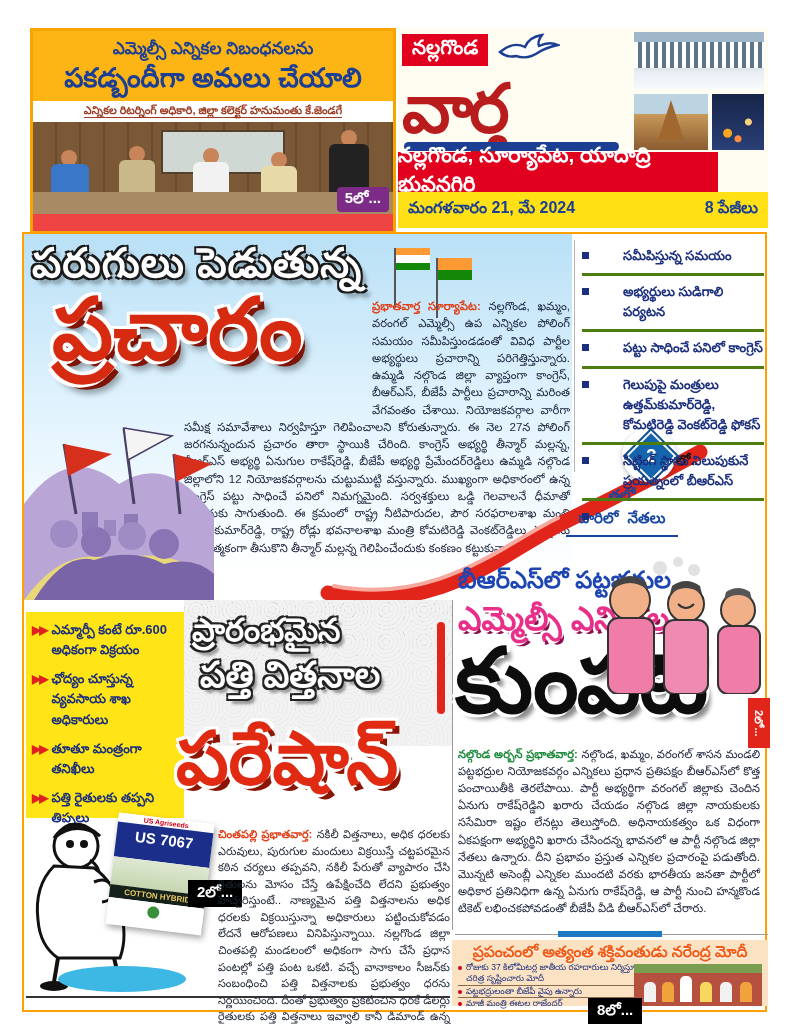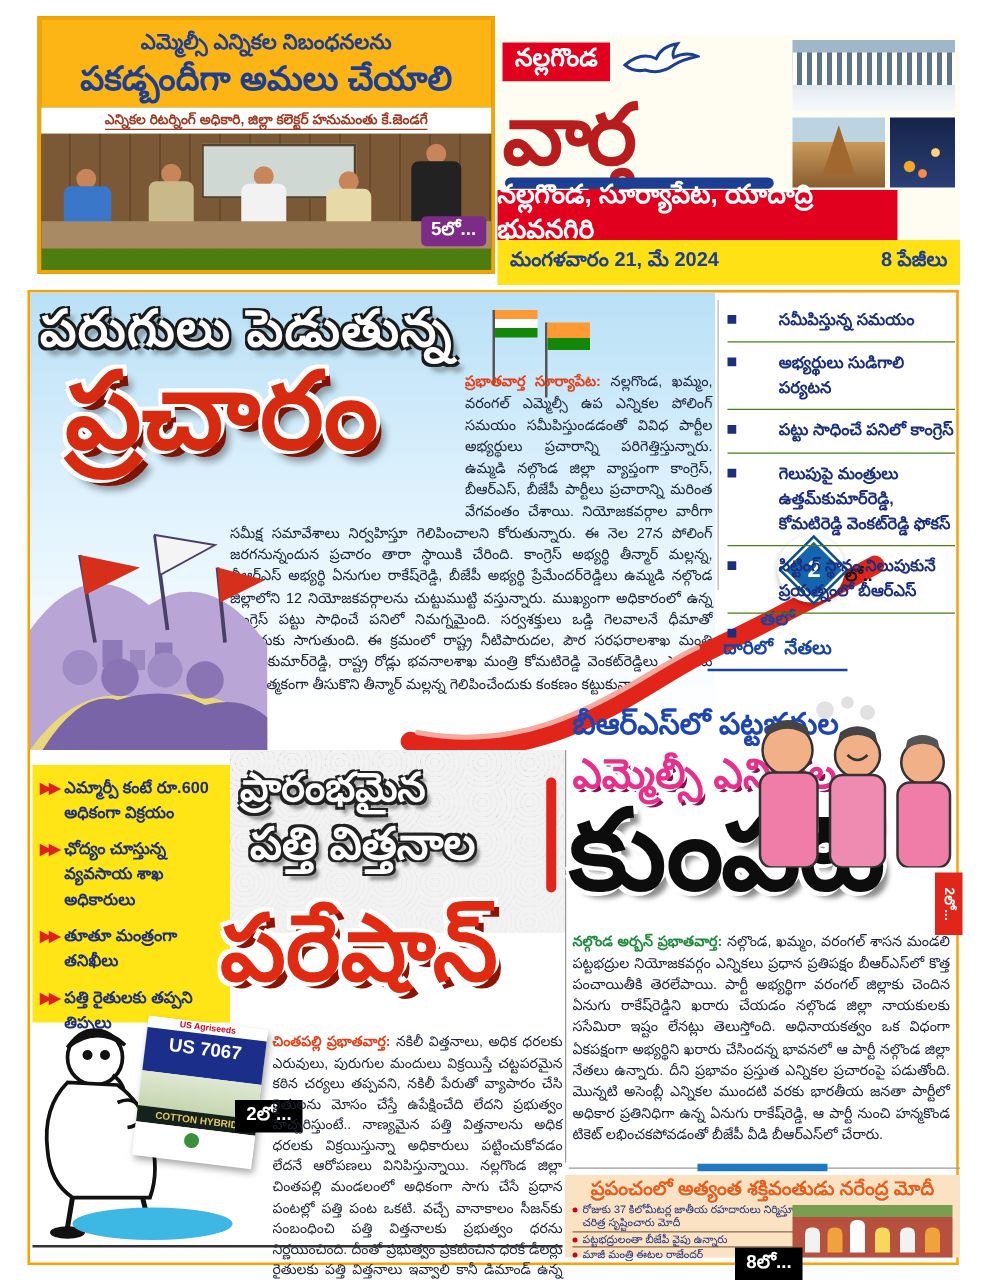--- a/index.html
+++ b/index.html
@@ -1,21 +1,21 @@
 <!DOCTYPE html>
 <html><head>
 <meta charset="utf-8">
 <style>
   html,body{margin:0;padding:0;background:#fff;}
   .page{position:relative;width:787px;height:1024px;background:#fff;overflow:hidden;
         font-family:"Liberation Sans",sans-serif;}
   .abs{position:absolute;}
 
   
-  .tl-box{left:30px;top:13px;width:360px;height:200px;border:3px solid #f7a400;background:#4d7c0f;}
+  .tl-box{left:30px;top:28px;width:360px;height:200px;border:3px solid #f7a400;background:#ef4444;}
   .tl-head{background:#fcb515;text-align:center;padding:5px 6px 7px;}
   .tl-h1{color:#1c3f94;font-weight:bold;font-size:17px;line-height:1.5;}
   .tl-h2{color:#1c3f94;font-weight:bold;font-size:27px;line-height:1.2;}
   .tl-cap{background:#fff;text-align:center;font-size:11px;font-weight:bold;color:#9c3a22;
           padding:3px 2px;}
   .tl-cap span{border-bottom:1px solid #9c3a22;padding-bottom:1px;}
   .tl-photo{position:relative;height:92px;background:
      repeating-linear-gradient(90deg,#7b5836 0 22px,#6a4a2c 22px 24px);overflow:hidden;}
   .screen{position:absolute;left:128px;top:8px;width:120px;height:40px;background:#cfd8d2;border:2px solid #55412e;}
   .person{position:absolute;border-radius:6px 6px 0 0;}
@@ -86,21 +86,21 @@
   .badge-diamond{left:633px;top:438px;width:32px;height:32px;background:#1565ae;border:2px solid #fff;
      outline:2px solid #0d4e8c;transform:rotate(45deg);display:flex;align-items:center;justify-content:center;}
   .badge-diamond span{transform:rotate(-45deg);color:#fff;font-weight:900;font-size:19px;}
   .badge-suffix{left:676px;top:452px;color:#111;font-weight:900;font-size:14px;}
 
   
   .sb-sep{left:574px;top:240px;width:1px;height:232px;background:#b5b5b5;}
   .sidebar{left:582px;top:240px;width:182px;}
   .sb-item{display:flex;gap:7px;color:#1b2f7e;font-weight:bold;font-size:13px;line-height:1.55;
      padding:6px 0 7px;}
-  .sb-item.rule{border-bottom:1px solid #4d7c0f;gap:34px;}
+  .sb-item.rule{border-bottom:3px solid #4d7c0f;gap:34px;}
   .sq{flex:0 0 auto;width:7px;height:7px;background:#1b2f7e;margin-top:6px;}
 
   
   .ybox{left:26px;top:612px;width:158px;height:206px;background:#ffe515;padding:8px 6px;box-sizing:border-box;}
   .y-item{display:flex;gap:5px;color:#1b2f7e;font-weight:bold;font-size:13px;line-height:1.55;margin-bottom:9px;}
   .arr{color:#e02020;font-weight:900;font-size:12px;line-height:1.7;letter-spacing:-2px;}
 
   
   .cotton-photo{left:184px;top:600px;width:268px;height:146px;background:
      repeating-radial-gradient(circle at 12px 10px,#f2f2f2 0 3px,transparent 4px),

